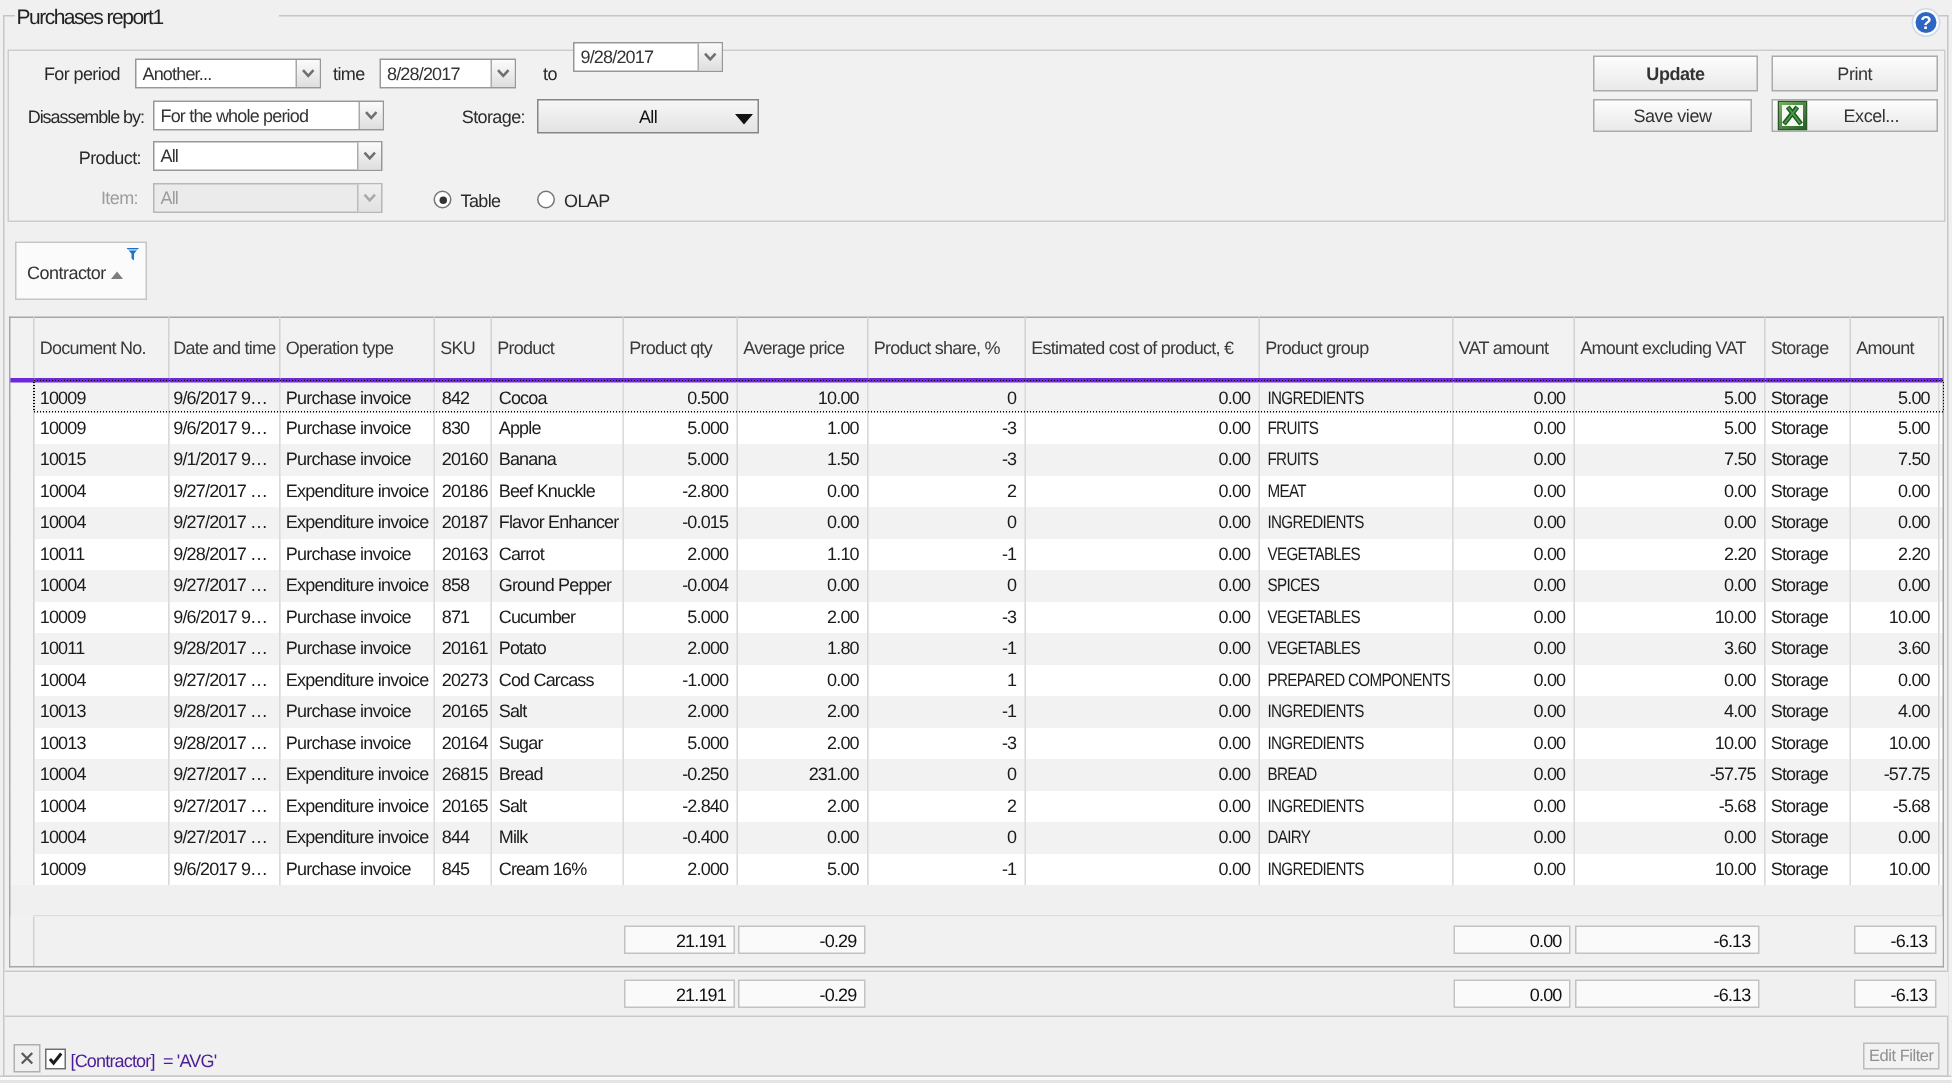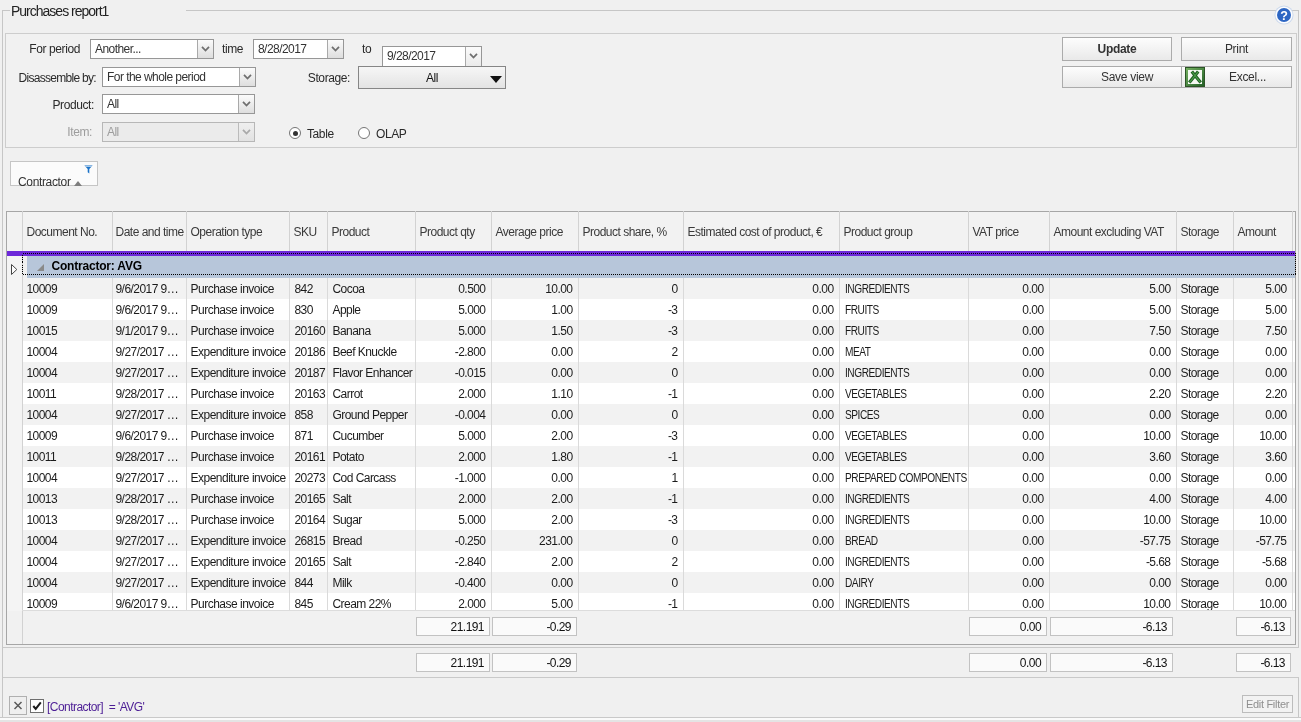--- a/index.html
+++ b/index.html
@@ -17,28 +17,28 @@
 .cbtn svg{display:block;margin:6px auto 0}
 .dis{background:#ebebeb;border-color:#b7b7b7}
 .dis .tx{color:#9d9d9d}
 .dis .cbtn{background:linear-gradient(#efefef,#e2e2e2);border-left-color:#bbb}
 #stor{left:358px;top:66px;width:148px;height:23px;border:1px solid #868686;background:linear-gradient(#f6f6f6,#e3e3e3)}
 #stor .tx{position:absolute;left:0;right:0;top:4px;text-align:center;color:#141414;letter-spacing:-0.4px}
 #stor .tri{position:absolute;right:3px;top:9px;width:0;height:0;border-left:6.5px solid transparent;border-right:6.5px solid transparent;border-top:7px solid #111}
 .radio{position:absolute;width:12px;height:12px;border:1px solid #757575;border-radius:50%;background:#fff}
 .radio .dot{position:absolute;left:2.5px;top:2.5px;width:5px;height:5px;border-radius:50%;background:#333}
 .btn{position:absolute;border:1px solid #ababab;background:linear-gradient(#fdfdfd,#e9e9e9);text-align:center;color:#333;letter-spacing:-0.3px}
-#cbox{left:10px;top:161px;width:88px;height:25px;border:1px solid #c5c5c5;background:#fbfbfb}
+#cbox{left:10px;top:161px;width:88px;height:39px;border:1px solid #c5c5c5;background:#fbfbfb}
 #cbox .t{position:absolute;left:7px;top:13px;color:#333;letter-spacing:-0.35px}
 #cbox .sa{position:absolute;left:63px;top:19px;width:0;height:0;border-left:4.5px solid transparent;border-right:4.5px solid transparent;border-bottom:5.5px solid #7d7d7d}
 #cbox svg{position:absolute;right:4px;top:3px}
 #gwrap{left:6px;top:211px;width:1290px;height:434px}
 #grid{border-collapse:collapse;table-layout:fixed;width:1290px}
 #grid td{overflow:hidden;white-space:nowrap;font-size:12px;letter-spacing:-0.55px}
-.hr td{height:42px;background:#f2f2f2;border-right:1px solid #d2d2d2;border-top:1px solid #a6a6a6;border-bottom:5px solid #6d28d9;padding-left:4px;color:#3a3a3a;vertical-align:middle;letter-spacing:-0.5px !important}
+.hr td{height:42px;background:#f2f2f2;border-right:1px solid #d2d2d2;border-top:1px solid #a6a6a6;border-bottom:3px solid #6d28d9;padding-left:4px;color:#3a3a3a;vertical-align:middle;letter-spacing:-0.5px !important}
 .hr td:last-child{border-right:none}
 tr.gr{height:22px}
 .gr .ind{background:#f4f4f4;border-right:1px solid #d2d2d2}
 .gr .gcell{padding:0}
 .gbox{position:relative;height:22px;background:#b7c6da;line-height:21px;color:#000;padding-left:25px;letter-spacing:-0.2px}
 .gtri{position:absolute;left:10px;top:8px;width:0;height:0;border-left:7px solid transparent;border-bottom:7px solid #8a8a8a}
 tr.odd td{background:#f2f2f2}
 tr.even td{background:#fff}
 #grid td.dc{height:21px;border-right:1px solid #dadada;padding:0 5px;color:#1b1b1b;vertical-align:middle}
 #grid td.dt{letter-spacing:-0.5px}
@@ -84,21 +84,21 @@
 <div class="abs lbl" style="left:222px;top:42px;width:24px;">time</div>
 <div class="combo" style="left:253px;top:39px;width:91px;height:20px">
     <span class="tx">8/28/2017</span>
     <span class="cbtn">
       <svg width="9" height="6" viewBox="0 0 9 6">
         <path d="M1 0.8 L4.5 4.6 L8 0.8" fill="none" stroke="#6f6f6f" stroke-width="1.7"></path>
       </svg>
     </span>
   </div>
 <div class="abs lbl" style="left:362px;top:42px;width:14px;">to</div>
-<div class="combo" style="left:382px;top:46px;width:100px;height:35px">
+<div class="combo" style="left:382px;top:28px;width:100px;height:20px">
     <span class="tx">9/28/2017</span>
     <span class="cbtn">
       <svg width="9" height="6" viewBox="0 0 9 6">
         <path d="M1 0.8 L4.5 4.6 L8 0.8" fill="none" stroke="#6f6f6f" stroke-width="1.7"></path>
       </svg>
     </span>
   </div>
 <div class="abs lbl lblr" style="left:10px;top:71px;width:86px;letter-spacing:-0.7px;">Disassemble by:</div>
 <div class="combo" style="left:102px;top:67px;width:154px;height:20px">
     <span class="tx">For the whole period</span>
@@ -132,21 +132,21 @@
     </span>
   </div>
 <div class="radio" style="left:289px;top:127px">
     <span class="dot"></span>
   </div>
 <div class="abs lbl" style="left:307px;top:127px">Table</div>
 <div class="radio" style="left:358px;top:127px"></div>
 <div class="abs lbl" style="left:376px;top:127px">OLAP</div>
 <div class="btn" style="left:1062px;top:37px;width:110px;height:24px;line-height:22px;font-weight:bold">Update</div>
 <div class="btn" style="left:1181px;top:37px;width:111px;height:24px;line-height:22px">Print</div>
-<div class="btn" style="left:1062px;top:66px;width:130px;height:22px;line-height:20px">Save view</div>
+<div class="btn" style="left:1062px;top:66px;width:106px;height:22px;line-height:20px">Save view</div>
 <div class="btn" style="left:1181px;top:66px;width:111px;height:22px;line-height:20px"><svg width="20" height="20" viewBox="0 0 20 20" style="position:absolute;left:3px;top:0px">
       <defs>
         <linearGradient id="eg" x1="0" y1="0" x2="1" y2="1">
           <stop offset="0" stop-color="#79b465"></stop>
           <stop offset="1" stop-color="#205e23"></stop>
         </linearGradient>
       </defs>
       <rect x="0.5" y="0.5" width="19" height="19" fill="url(#eg)" stroke="#2c5426"></rect>
       <rect x="3" y="3" width="14" height="14" fill="#f5f9f2"></rect>
       <path d="M4.3 15.6 L13.2 4.4 M6.8 4.4 L15.7 15.6" stroke="#1c5e20" stroke-width="3.2" fill="none"></path>
@@ -186,35 +186,25 @@
           <td class="hc">Document No.</td>
           <td class="hc">Date and time</td>
           <td class="hc">Operation type</td>
           <td class="hc">SKU</td>
           <td class="hc">Product</td>
           <td class="hc">Product qty</td>
           <td class="hc">Average price</td>
           <td class="hc">Product share, %</td>
           <td class="hc">Estimated cost of product, €</td>
           <td class="hc">Product group</td>
-          <td class="hc">VAT price</td>
+          <td class="hc">VAT amount</td>
           <td class="hc">Amount excluding VAT</td>
           <td class="hc">Storage</td>
           <td class="hc">Amount</td>
           <td class="hc"></td>
-        </tr>
-        <tr class="gr">
-          <td class="ind">
-            <svg width="8" height="11" viewBox="0 0 8 11" style="display:block;margin:5px 0 0 4px">
-              <path d="M1.5 0.5 L6.8 5.5 L1.5 10.5 Z" fill="#fefefe" stroke="#454545" stroke-width="1"></path>
-            </svg>
-          </td>
-          <td class="gcell" colspan="15">
-            <div class="gbox"><span class="gtri"></span><b>Contractor: AVG</b></div>
-          </td>
         </tr>
         <tr class="odd">
           <td class="ind"></td>
           <td class="dc tl_">10009</td>
           <td class="dc tl_">9/6/2017 9…</td>
           <td class="dc tl_ dt">Purchase invoice</td>
           <td class="dc tl_">842</td>
           <td class="dc tl_">Cocoa</td>
           <td class="dc tr_">0.500</td>
           <td class="dc tr_">10.00</td>
@@ -478,21 +468,21 @@
           <td class="dc tl_">Storage</td>
           <td class="dc tr_">0.00</td>
           <td class="dc fil"></td>
         </tr>
         <tr class="even">
           <td class="ind"></td>
           <td class="dc tl_">10009</td>
           <td class="dc tl_">9/6/2017 9…</td>
           <td class="dc tl_ dt">Purchase invoice</td>
           <td class="dc tl_">845</td>
-          <td class="dc tl_">Cream 22%</td>
+          <td class="dc tl_">Cream 16%</td>
           <td class="dc tr_">2.000</td>
           <td class="dc tr_">5.00</td>
           <td class="dc tr_">-1</td>
           <td class="dc tr_">0.00</td>
           <td class="dc tl_"><span class="pgs">INGREDIENTS</span></td>
           <td class="dc tr_">0.00</td>
           <td class="dc tr_">10.00</td>
           <td class="dc tl_">Storage</td>
           <td class="dc tr_">10.00</td>
           <td class="dc fil"></td>

